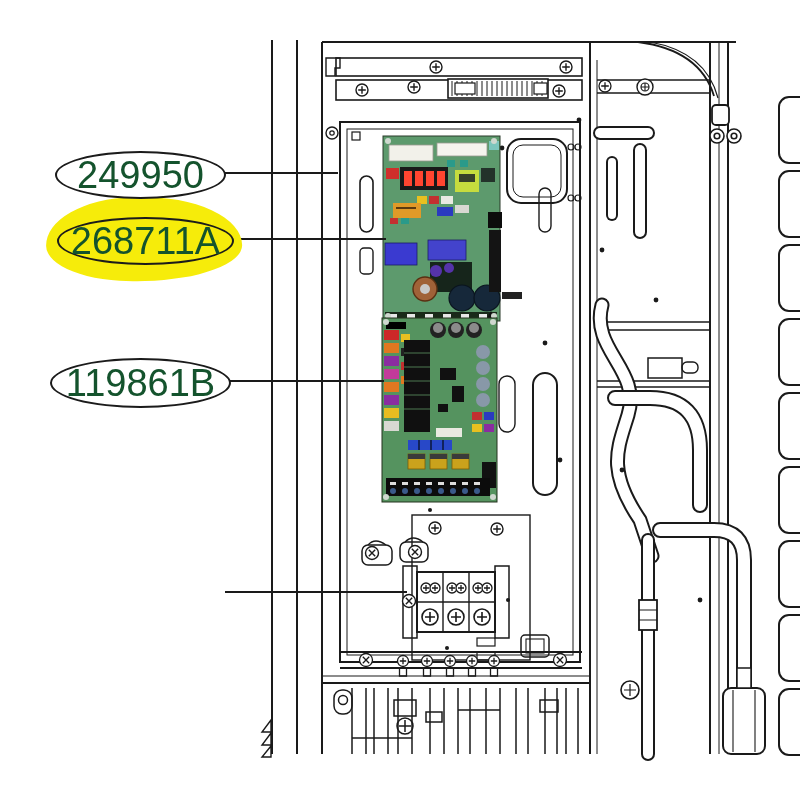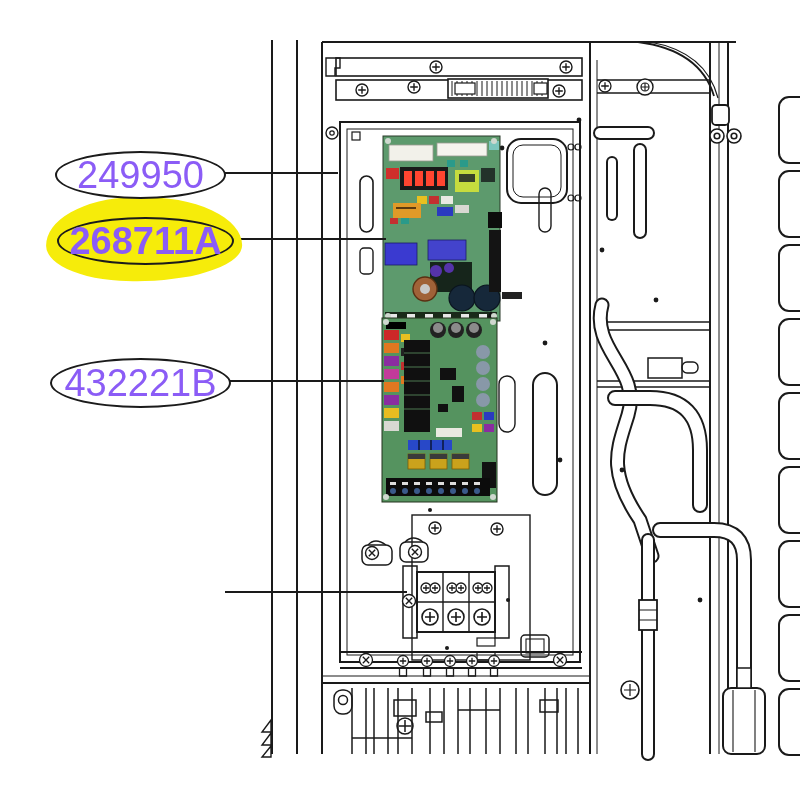--- a/index.html
+++ b/index.html
@@ -4,23 +4,23 @@
 <style>
   html,body{margin:0;padding:0;background:#fff;}
   .stage{
     position:relative;width:800px;height:800px;background:#ffffff;
     overflow:hidden;font-family:"Liberation Sans",sans-serif;
   }
   .stage svg{position:absolute;left:0;top:0;z-index:0;}
   .callout{
     position:absolute;z-index:2;display:flex;align-items:center;justify-content:center;
     border:2.5px solid #1b1b1b;border-radius:50%;background:#fff;
-    font-size:38px;line-height:1;color:#8b5cf6;letter-spacing:0;
+    font-size:38px;line-height:1;color:#14532d;letter-spacing:0;
   }
-  .callout.transparent{background:transparent;font-weight:bold;}
+  .callout.transparent{background:transparent;}
   .highlight-blob{
     position:absolute;z-index:1;background:#f6ec0a;
     border-radius:46% 54% 52% 48% / 58% 62% 42% 46%;
     transform:rotate(-1.2deg);
   }
   #c1{left:55px;top:151px;width:167px;height:44px;}
   #c2{left:57px;top:217px;width:173px;height:44px;}
   #c3{left:50px;top:358px;width:177px;height:46px;}
   #c4{left:52px;top:569px;width:174px;height:46px;}
   #blob{left:46px;top:197px;width:196px;height:84px;}
@@ -385,17 +385,17 @@
 
   <div id="c1" class="callout">
     <span>249950</span>
   </div>
 
   <div id="c2" class="callout transparent">
     <span>268711A</span>
   </div>
 
   <div id="c3" class="callout">
-    <span>432221B</span>
+    <span>119861B</span>
   </div>
 
 
 </div>
 
 </body></html>

